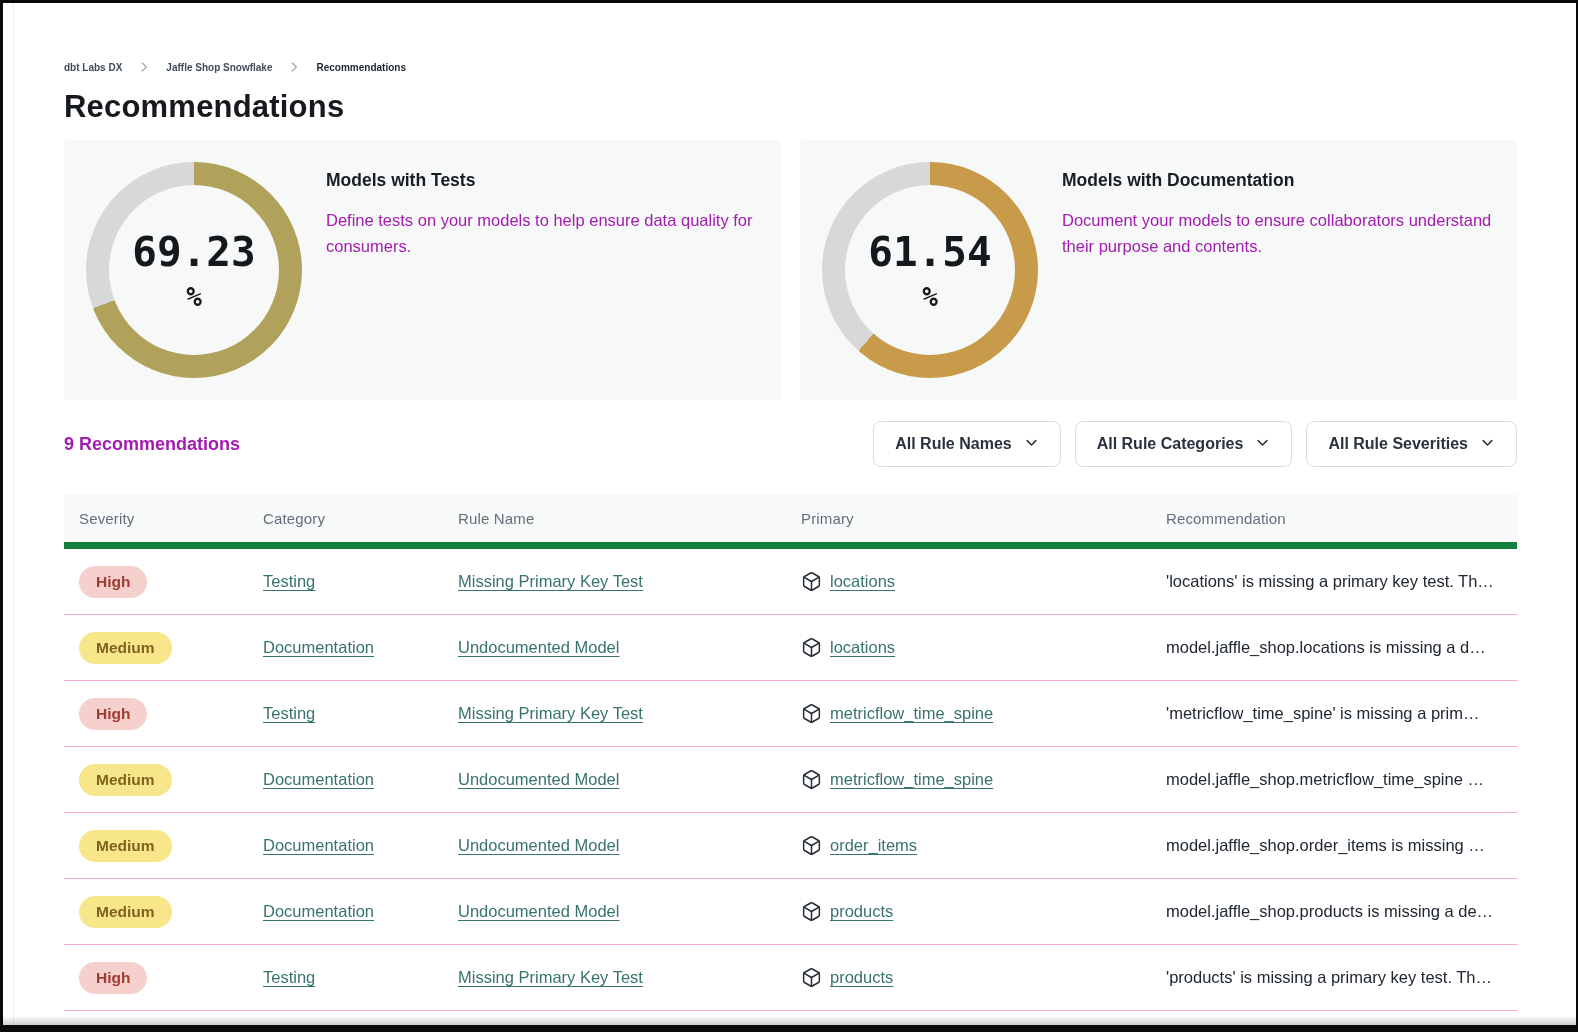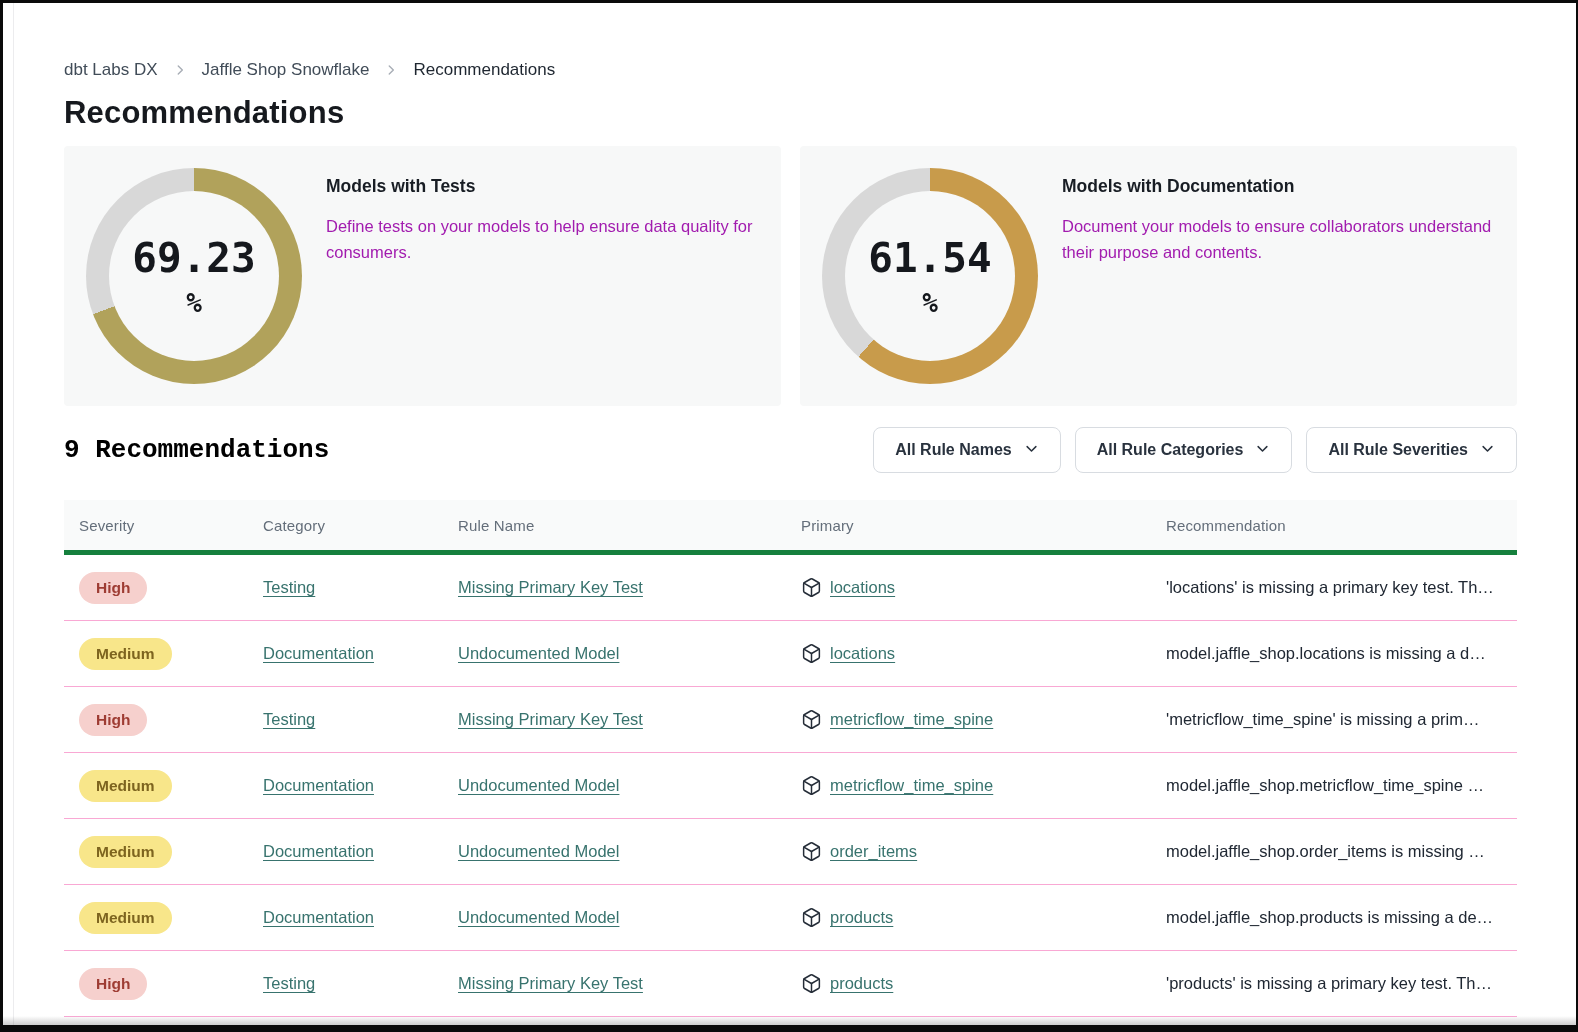--- a/index.html
+++ b/index.html
@@ -6,21 +6,21 @@
   html,body { width:1578px; height:1032px; overflow:hidden; }
   body { background:#0a0a0a; font-family:"Liberation Sans", sans-serif; }
   .app {
     position:absolute; left:3px; top:3px; right:2px; bottom:7px;
     background:#ffffff; overflow:hidden;
   }
   .left-rule { position:absolute; left:10px; top:0; bottom:0; width:1px; background:#ececee; }
   .content { position:relative; padding:0 59px 0 61px; }
 
   
-  .breadcrumb { display:flex; align-items:center; margin-top:57px; font-size:17px; font-weight:400; color:#414c58; }
+  .breadcrumb { display:flex; align-items:center; margin-top:57px; font-size:10px; font-weight:700; color:#414c58; }
   .breadcrumb .crumb { cursor:pointer; }
   .breadcrumb .crumb.current { color:#1e2630; cursor:default; }
   .bc-sep { display:inline-flex; margin:0 15px; color:#a8aeb6; }
   .bc-sep svg { width:14px; height:14px; }
 
   
   .page-title { margin-top:15px; font-size:31px; font-weight:600; color:#16191e; letter-spacing:.2px; }
 
   
   .cards { display:flex; gap:19px; margin-top:15px; }
@@ -30,31 +30,31 @@
   .donut-value { position:absolute; inset:0; display:flex; align-items:center; justify-content:center;
     font-family:"DejaVu Sans Mono", monospace; font-weight:700; color:#15181d;flex-direction:column; }
   .donut-value .num { font-size:41px; }
   .donut-value .pct { font-size:26px; margin-top:6px; }
   .card-text { padding:8px 0 0 24px; }
   .card-title { font-size:17.5px; font-weight:700; color:#181d24; }
   .card-desc { margin-top:16px; font-size:16.5px; line-height:1.58; color:#a21caf; max-width:462px; }
 
   
   .list-header { display:flex; align-items:center; justify-content:space-between; margin-top:21px; }
-  .count-label { font-size:26px; font-weight:700; color:#000000;font-family:Liberation Mono, monospace; }
+  .count-label { font-size:18px; font-weight:700; color:#a21caf; }
   .filters { display:flex; gap:14px; }
   .filter-btn { display:flex; align-items:center; gap:12px; height:46px; padding:0 21px;
     background:#fff; border:1px solid #d8dce1; border-radius:8px; cursor:pointer;
     font-family:"Liberation Sans", sans-serif; font-size:16px; font-weight:600; color:#29323e; }
   .filter-btn svg { width:15px; height:15px; stroke:#29323e; }
 
   
   .table { margin-top:27px; }
   .thead, .trow { display:grid; grid-template-columns:184px 195px 343px 365px 1fr; align-items:center; padding-left:15px; }
-  .thead { height:55px; background:#f9fafa; border-bottom:5px solid #15803d; }
+  .thead { height:55px; background:#f9fafa; border-bottom:7px solid #15803d; }
   .th { font-size:15px; font-weight:500; color:#646e7a; letter-spacing:.01em; }
   .trow { height:66px; border-bottom:1px solid #f9a8d4; background:#fff; }
   .cell { overflow:hidden; white-space:nowrap; padding-right:18px; }
   .pill { display:inline-block; padding:7px 17px; border-radius:20px; font-size:15.5px; font-weight:700; }
   .pill.high   { background:var(--sev-high-bg);   color:var(--sev-high-text); }
   .pill.medium { background:var(--sev-medium-bg); color:var(--sev-medium-text); }
   .tlink { color:var(--link); text-decoration:underline; text-underline-offset:3px; font-size:16.5px; cursor:pointer; }
   .res { display:flex; align-items:center; gap:8px; }
   .cube { display:inline-flex; color:#252d38; }
   .cube svg { width:21px; height:21px; }

